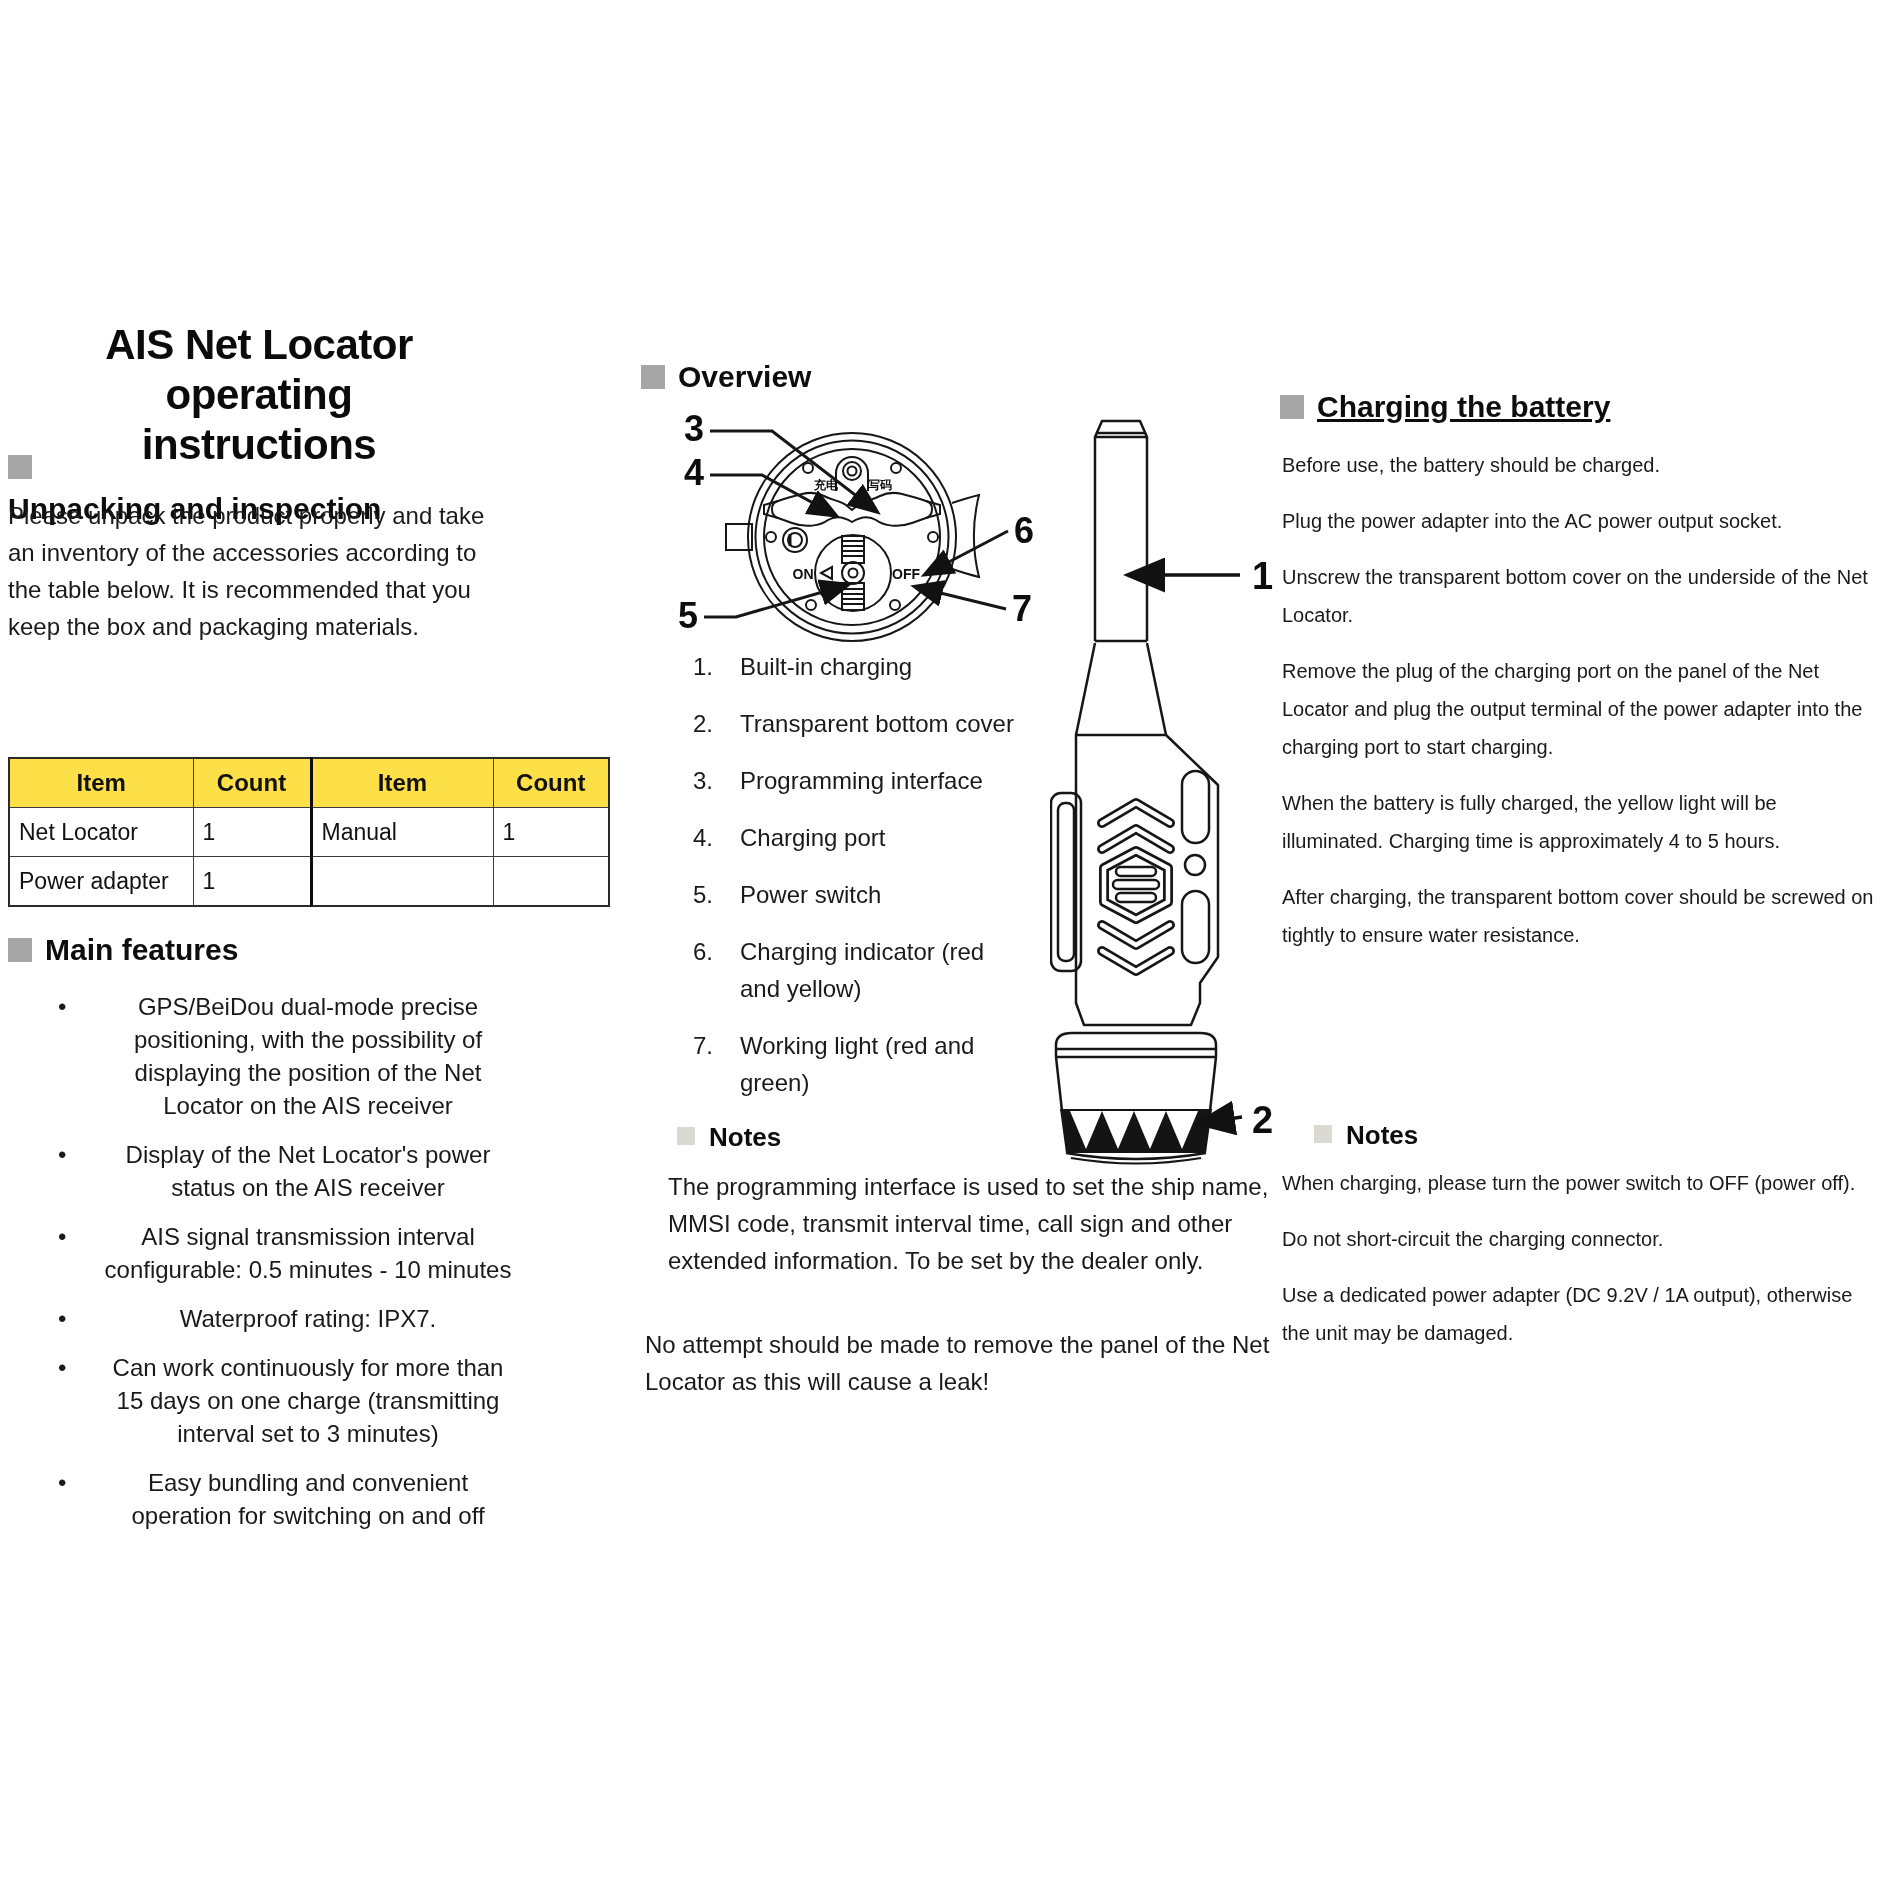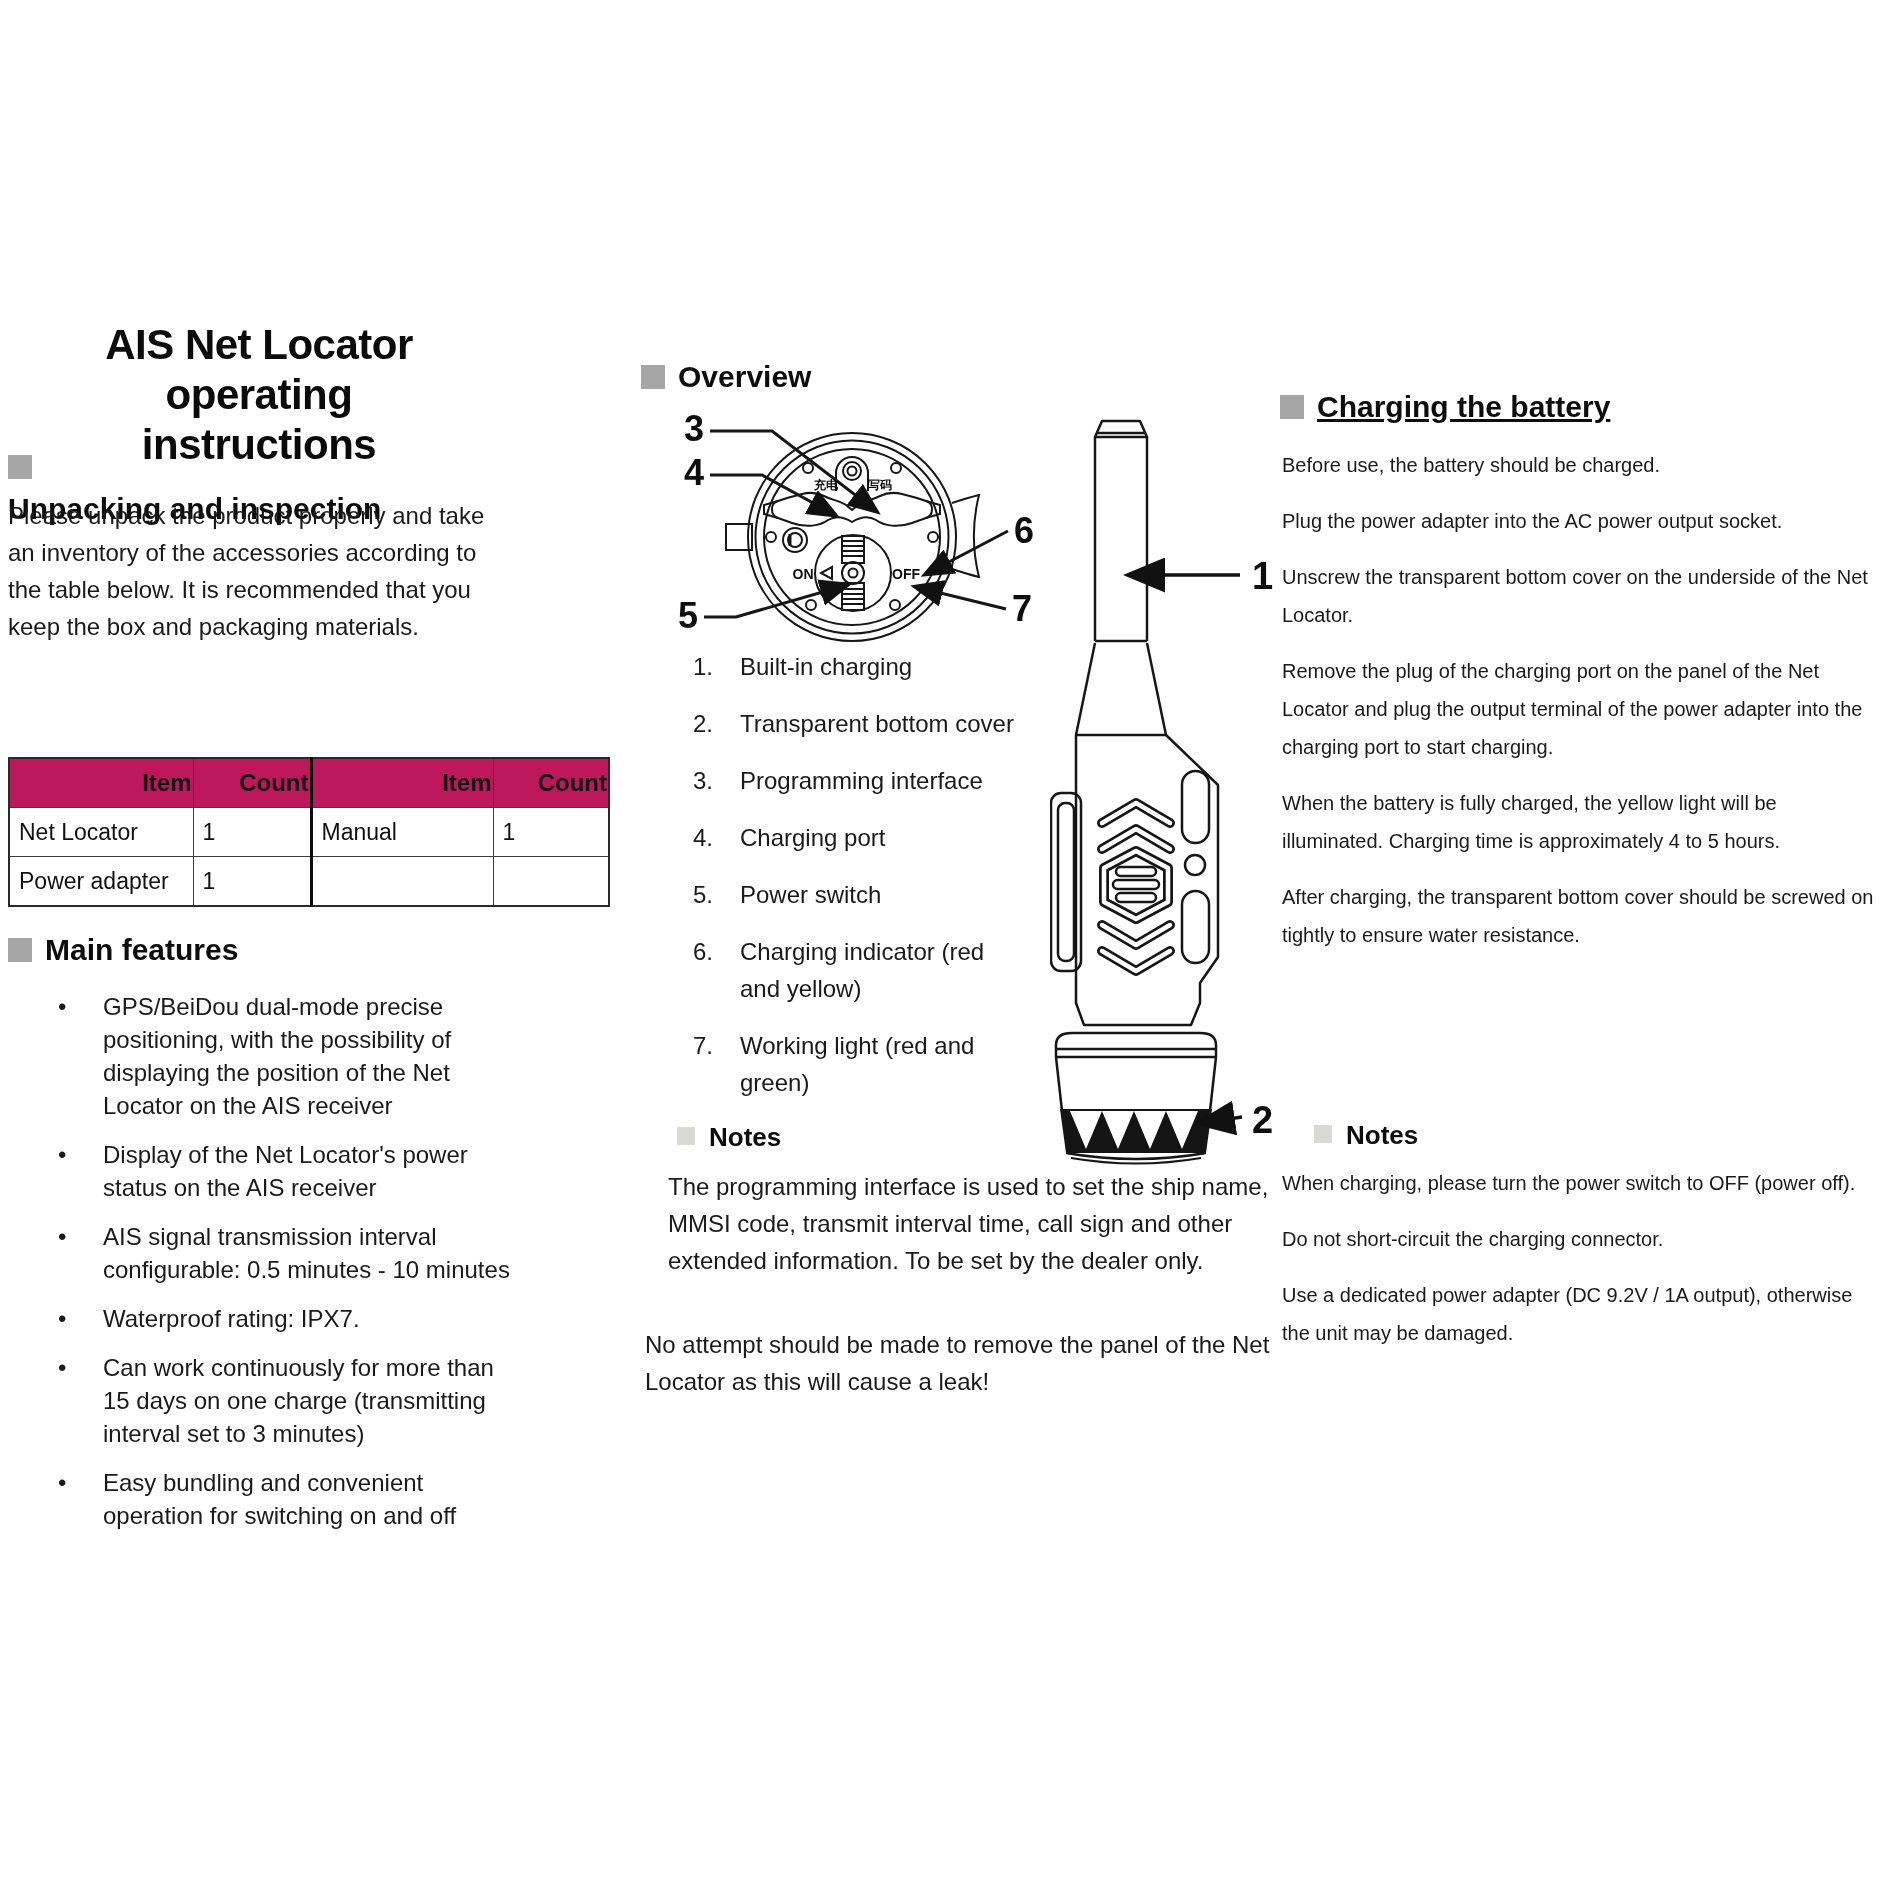--- a/index.html
+++ b/index.html
@@ -14,28 +14,28 @@
   .notes-h .sq{width:18px;height:18px;background:#dadad3;margin-top:5px;}
   
   .title{position:absolute;left:8px;top:320px;width:502px;text-align:center;
          font-size:42px;font-weight:bold;line-height:50px;color:#0b0b0b;letter-spacing:-0.5px;}
   
   .para{position:absolute;font-size:24px;line-height:37px;color:#1a1a1a;}
   .flow p{margin:0 0 18px 0;font-size:20px;line-height:38px;color:#1a1a1a;}
   
   .inv{border-collapse:collapse;table-layout:fixed;width:600px;background:#fff;
        border:2.5px solid #2a2a2a;}
-  .inv th{background:#be185d;font-weight:bold;height:46px;text-align:right;font-size:24px;color:#111;}
+  .inv th{background:#fde047;font-weight:bold;height:46px;text-align:center;font-size:24px;color:#111;}
   .inv td{height:44px;padding:2px 9px;font-size:23px;text-align:left;color:#111;}
   .inv th,.inv td{border:1.6px solid #3c3c3c;}
   .inv .thick{border-left:3.5px solid #0c0c0c;}
   
   .feat{margin:0;padding:0;width:505px;}
   .feat li{position:relative;list-style:none;margin:0 0 16px 0;padding-left:95px;
-           font-size:24px;line-height:33px;color:#1a1a1a;}
+           font-size:24px;line-height:33px;color:#1a1a1a;text-align:center;}
   .feat li::before{content:"\2022";position:absolute;left:50px;top:0;}
   
   .ov-row{display:flex;margin-bottom:20px;font-size:24px;line-height:37px;color:#1a1a1a;}
   .ov-num{width:47px;flex:none;}
   .ov-label{width:290px;}
   svg text{font-family:"Liberation Sans",sans-serif;}
   .dlabel{font-size:36px;font-weight:bold;fill:#0d0d0d;}
   .slabel{font-size:14px;font-weight:bold;fill:#0d0d0d;}
   .clabel{font-size:12px;font-weight:bold;fill:#0d0d0d;}
 </style>

